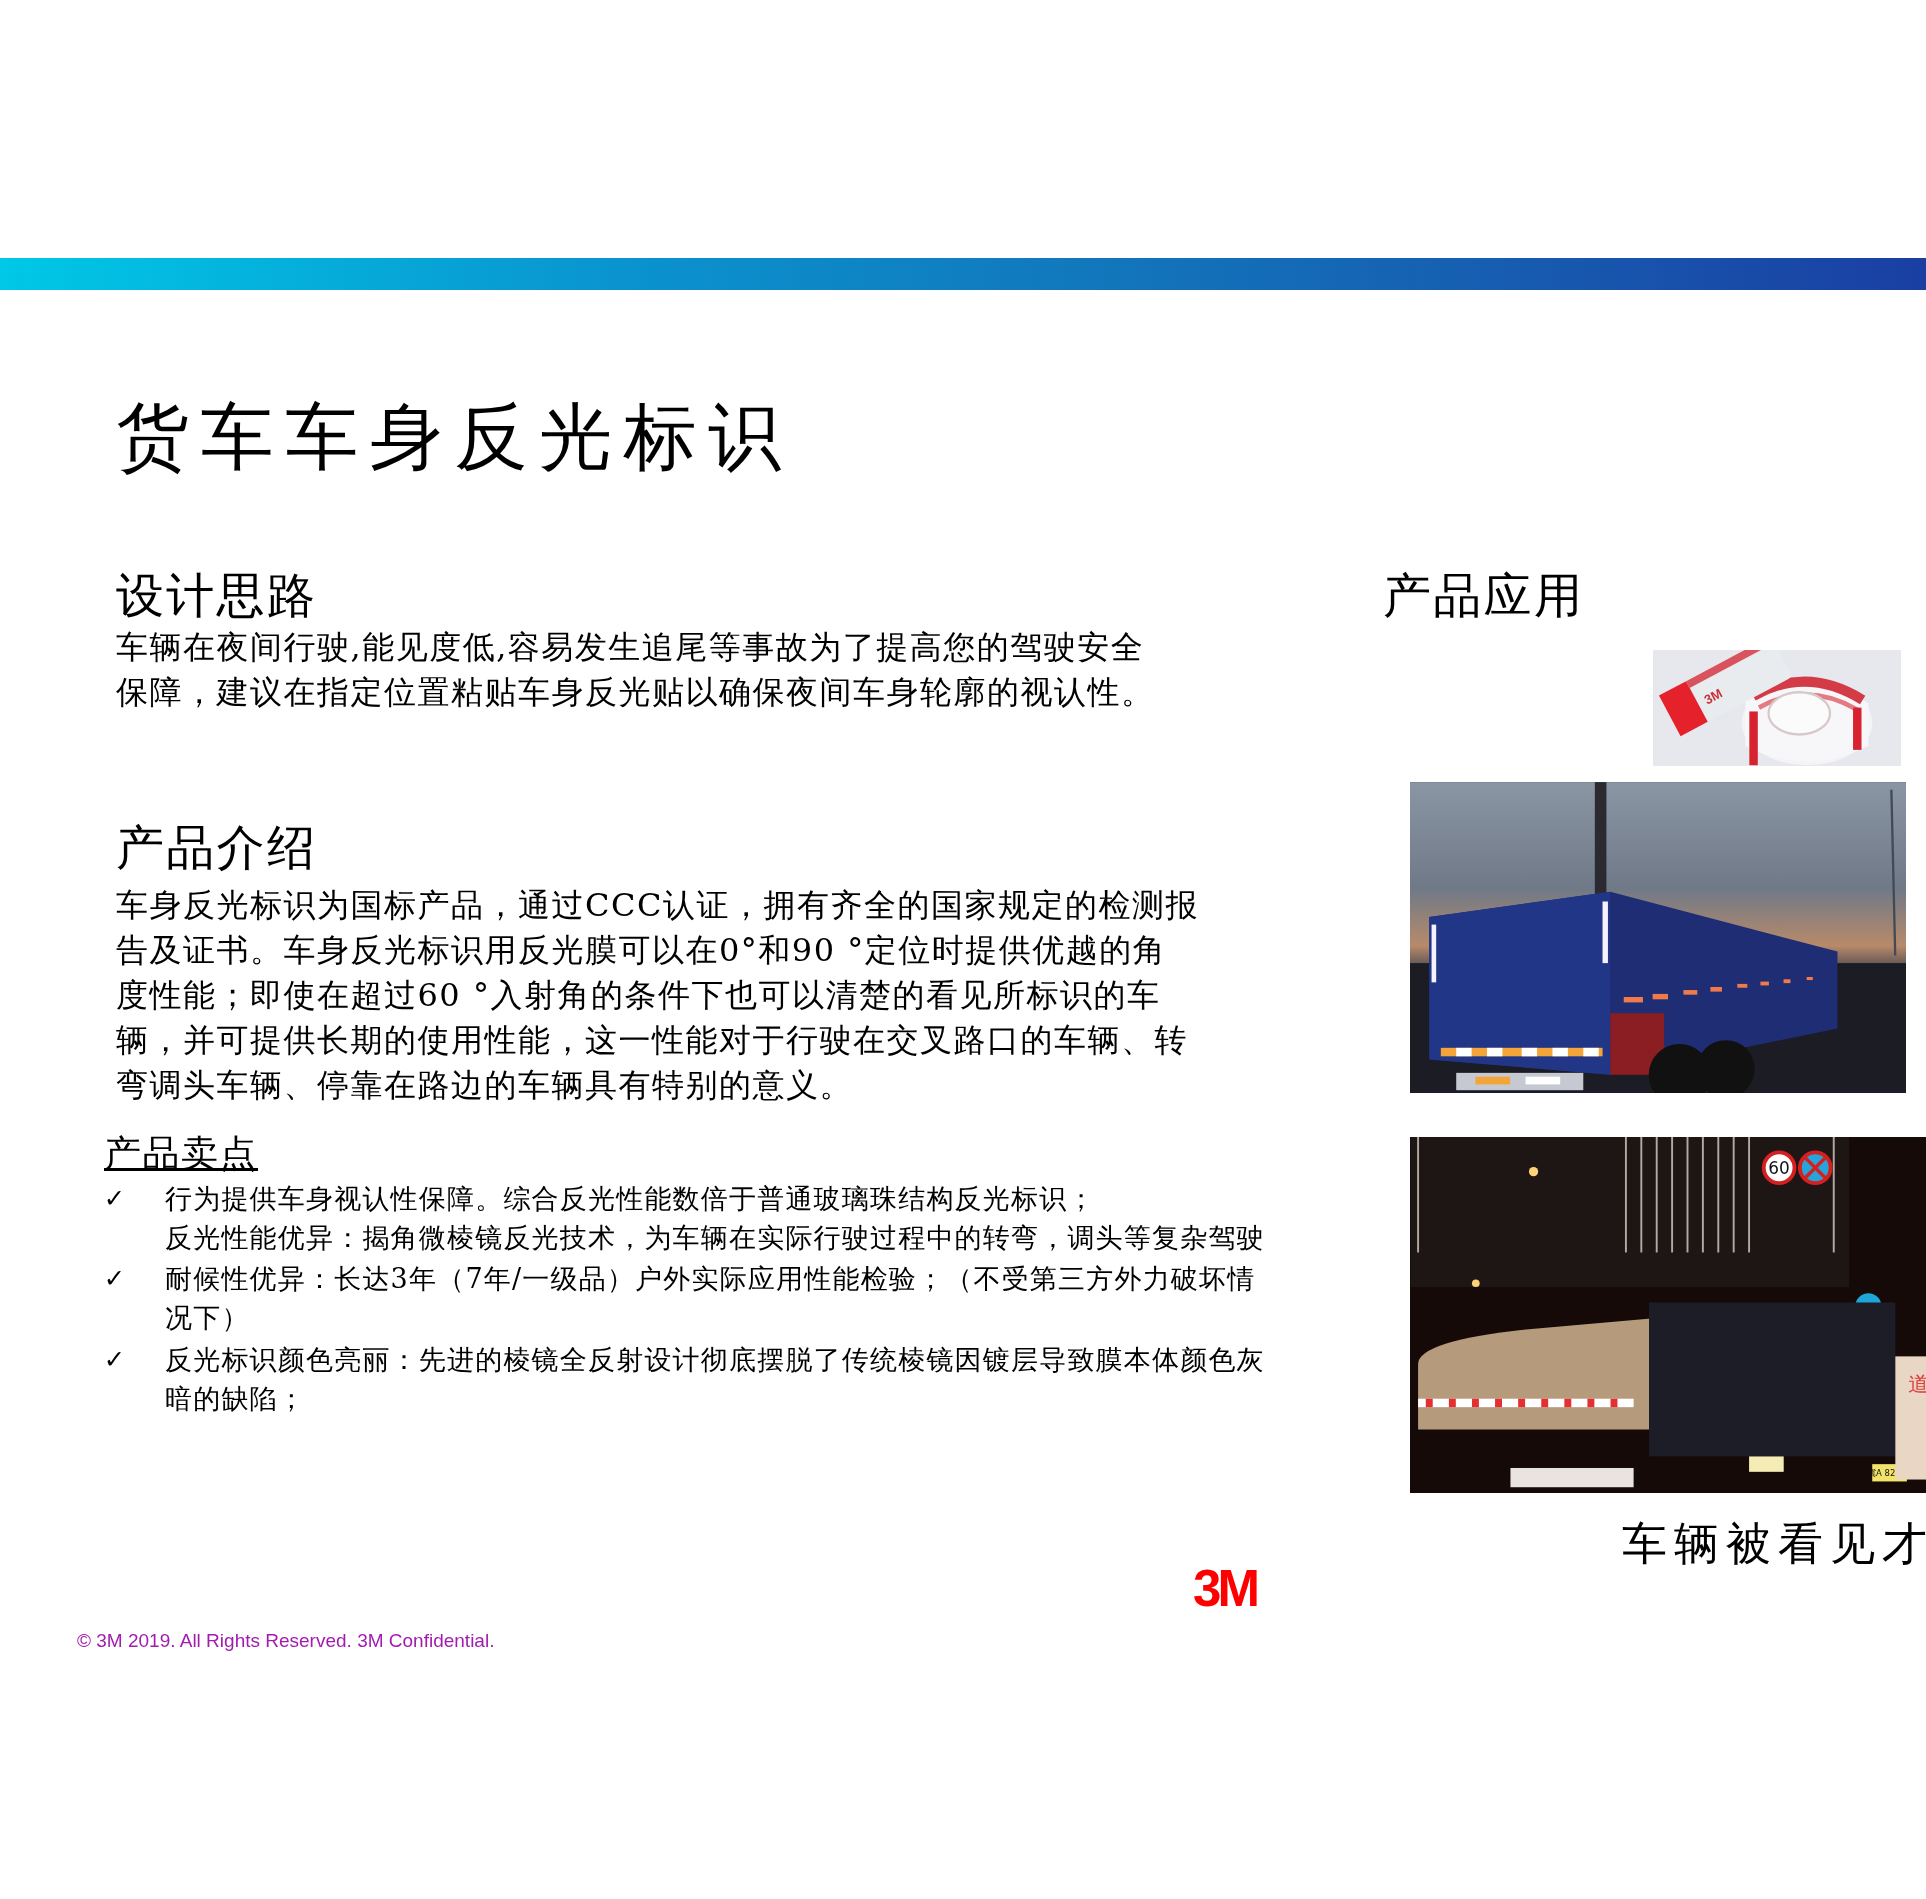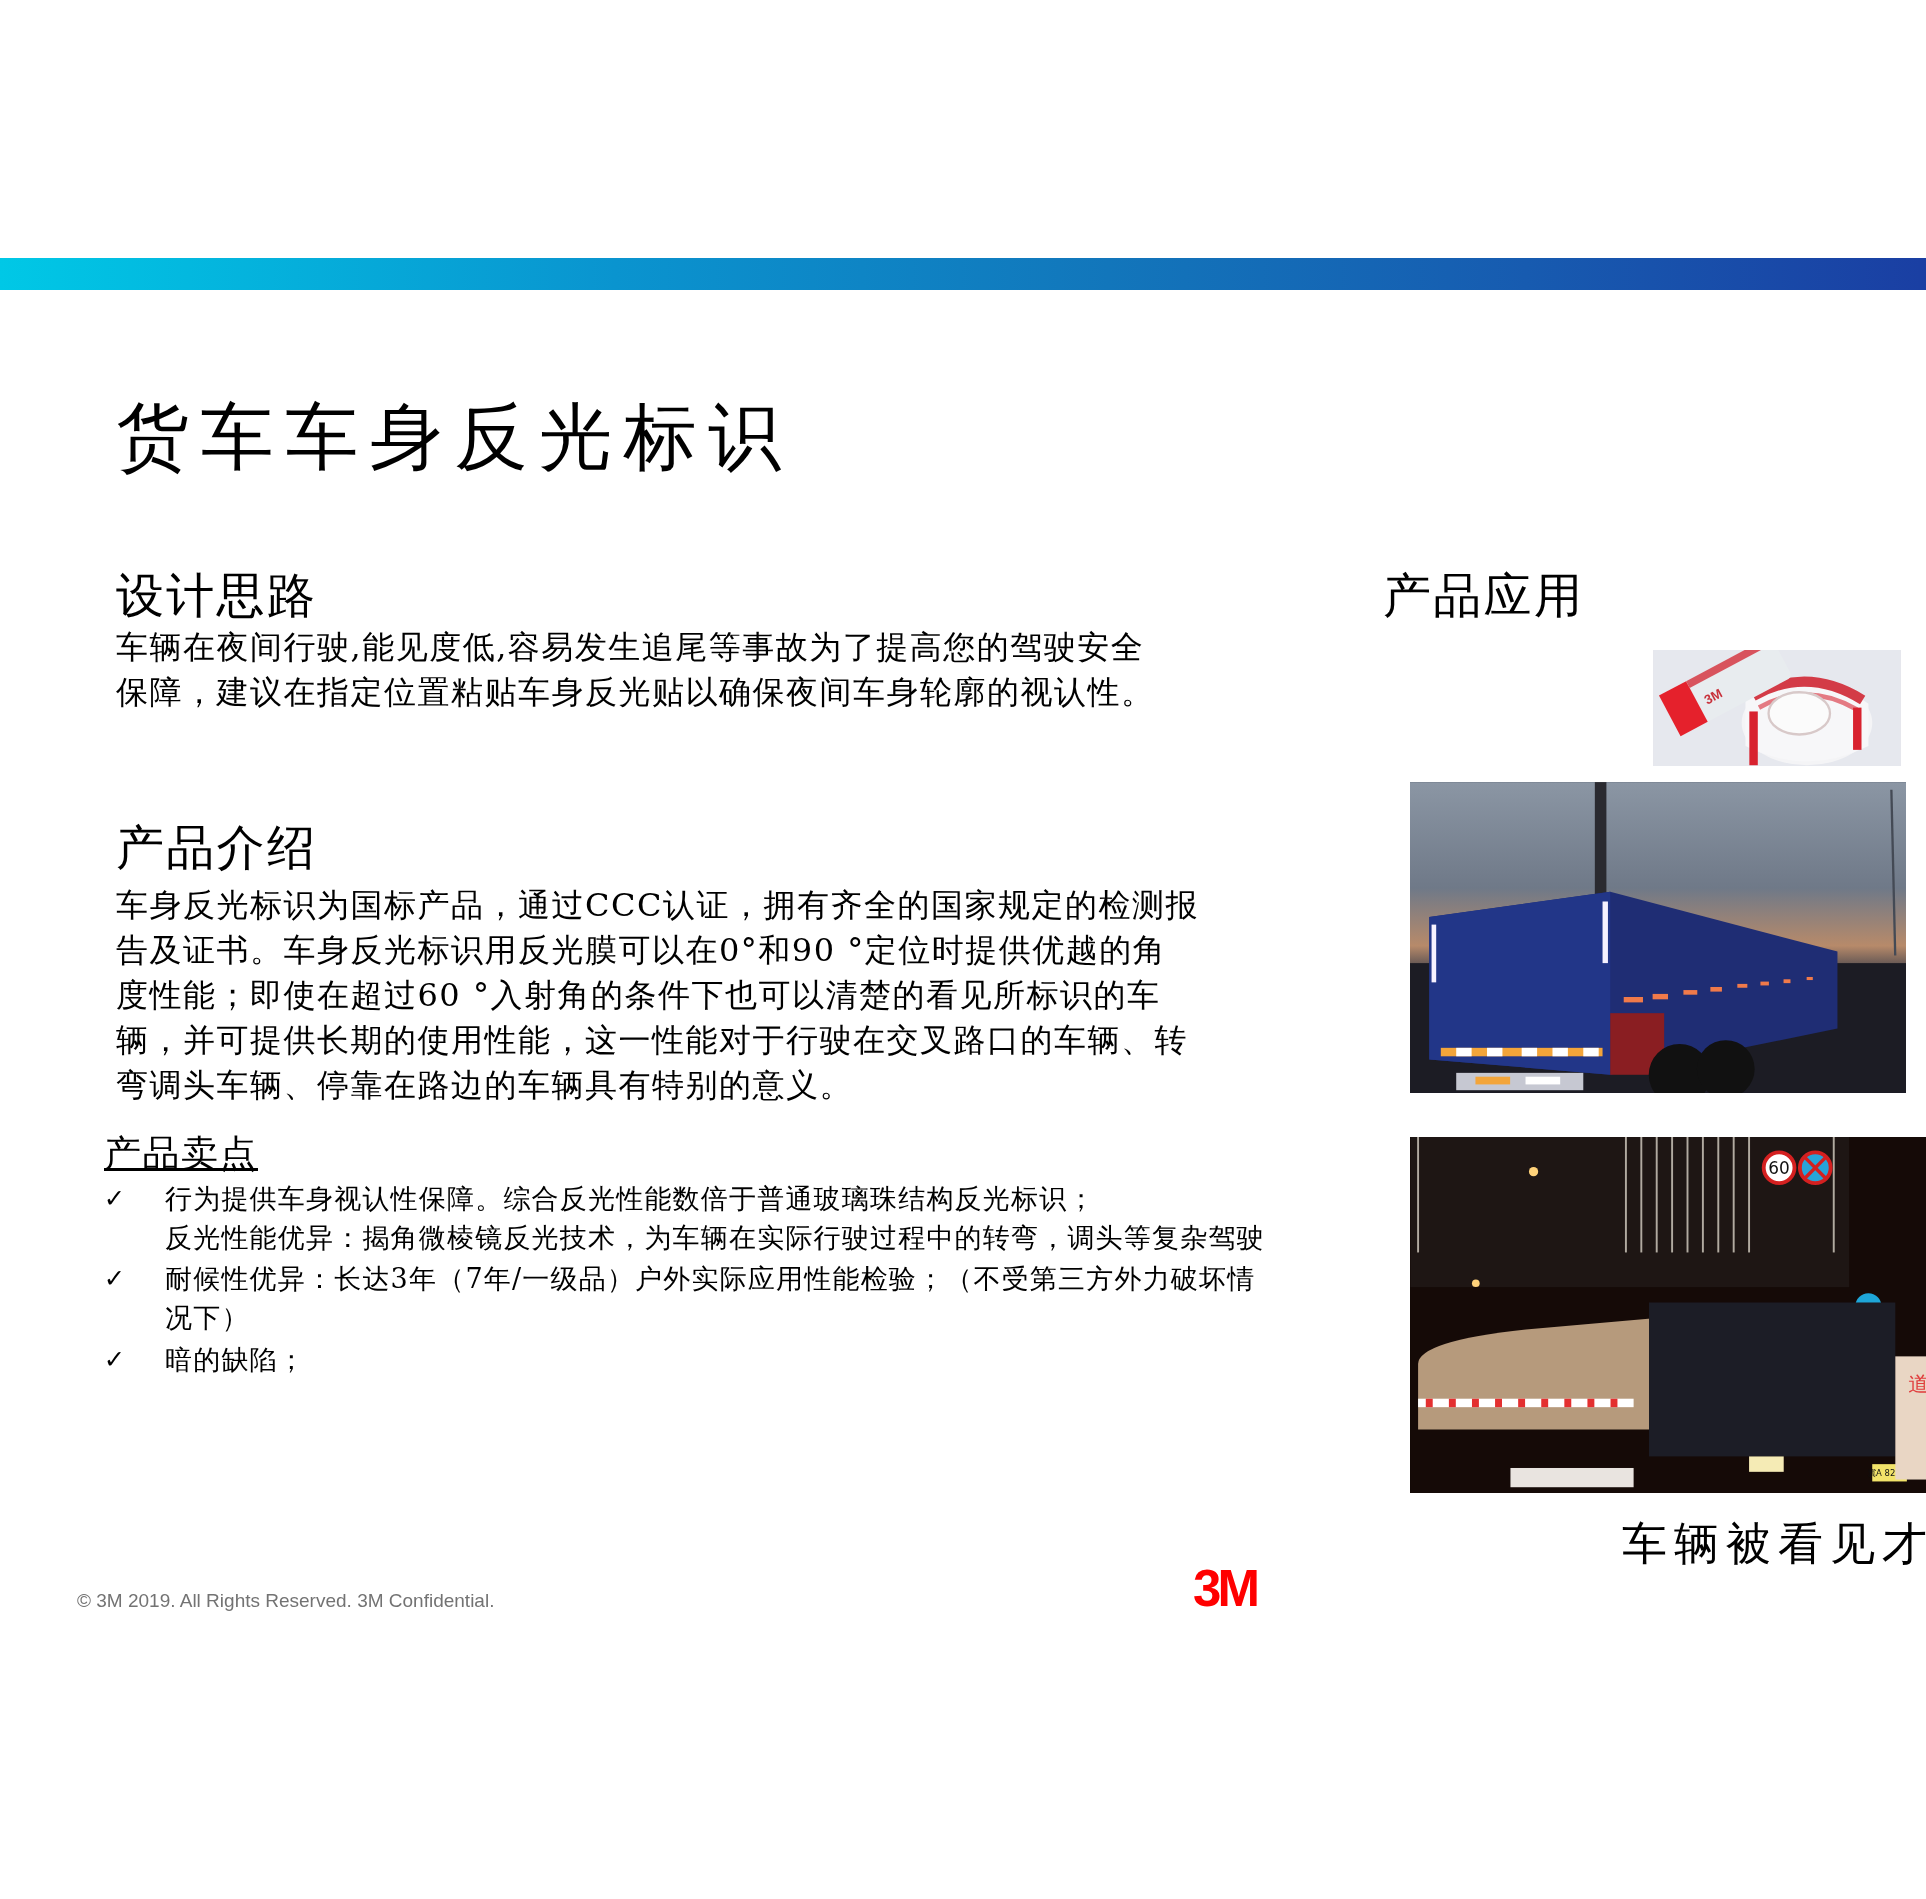--- a/index.html
+++ b/index.html
@@ -12,21 +12,21 @@
   .h2 { font-size:48px; letter-spacing:2.3px; line-height:1.1; white-space:nowrap; }
   .body-text { font-size:32px; line-height:45px; letter-spacing:1.5px; }
   .body-text .line { display:block; white-space:nowrap; }
   .h3 { font-size:37px; letter-spacing:1.5px; line-height:1.1; white-space:nowrap; }
   .bullets { font-size:27px; line-height:39px; letter-spacing:1.2px; }
   .bullet { position:relative; padding-left:69px; margin-bottom:2.3px; }
   .bullet .check { position:absolute; left:7.7px; top:0; font-family:"DejaVu Sans",sans-serif; font-size:25.4px; }
   .bullet .line { display:block; white-space:nowrap; }
   .photo { overflow:hidden; }
   .caption { font-size:45px; letter-spacing:7px; white-space:nowrap; line-height:1.1; }
-  .footer { font-family:"Liberation Sans","DejaVu Sans",sans-serif; font-size:19px; white-space:nowrap; color:#737373; }
+  .footer { font-family:"Liberation Sans","DejaVu Sans",sans-serif; font-size:19px; white-space:nowrap; color:#a21caf;margin-top:40px; }
   .logo { font-family:"Liberation Sans","DejaVu Sans",sans-serif; font-weight:bold; color:#ff0000;
           font-size:51px; letter-spacing:-3.9px; line-height:1; }
 </style>
 </head>
 <body>
 
 <div class="abs band"></div>
 
 <div class="abs title">货车车身反光标识</div>
 
@@ -52,20 +52,21 @@
     <span class="line">行为提供车身视认性保障。综合反光性能数倍于普通玻璃珠结构反光标识；</span>
     <span class="line">反光性能优异：揭角微棱镜反光技术，为车辆在实际行驶过程中的转弯，调头等复杂驾驶</span>
   </div>
   <div class="bullet">
     <span class="check">✓</span>
     <span class="line">耐候性优异：长达3年（7年/一级品）户外实际应用性能检验；（不受第三方外力破坏情</span>
     <span class="line">况下）</span>
   </div>
   <div class="bullet">
     <span class="check">✓</span>
+    <span class="line">反光标识颜色亮丽：先进的棱镜全反射设计彻底摆脱了传统棱镜因镀层导致膜本体颜色灰</span>
     <span class="line">暗的缺陷；</span>
   </div>
 </div>
 
 <div class="abs h2" style="left:1383px; top:569px;">产品应用</div>
 
 <div class="abs photo" style="left:1653px; top:650px; width:248px; height:116px; background:#e4e6ec;">
   <svg width="248" height="116" viewBox="0 0 644 302">
     <rect width="644" height="302" fill="#e6e8ee"></rect>
     <g>

